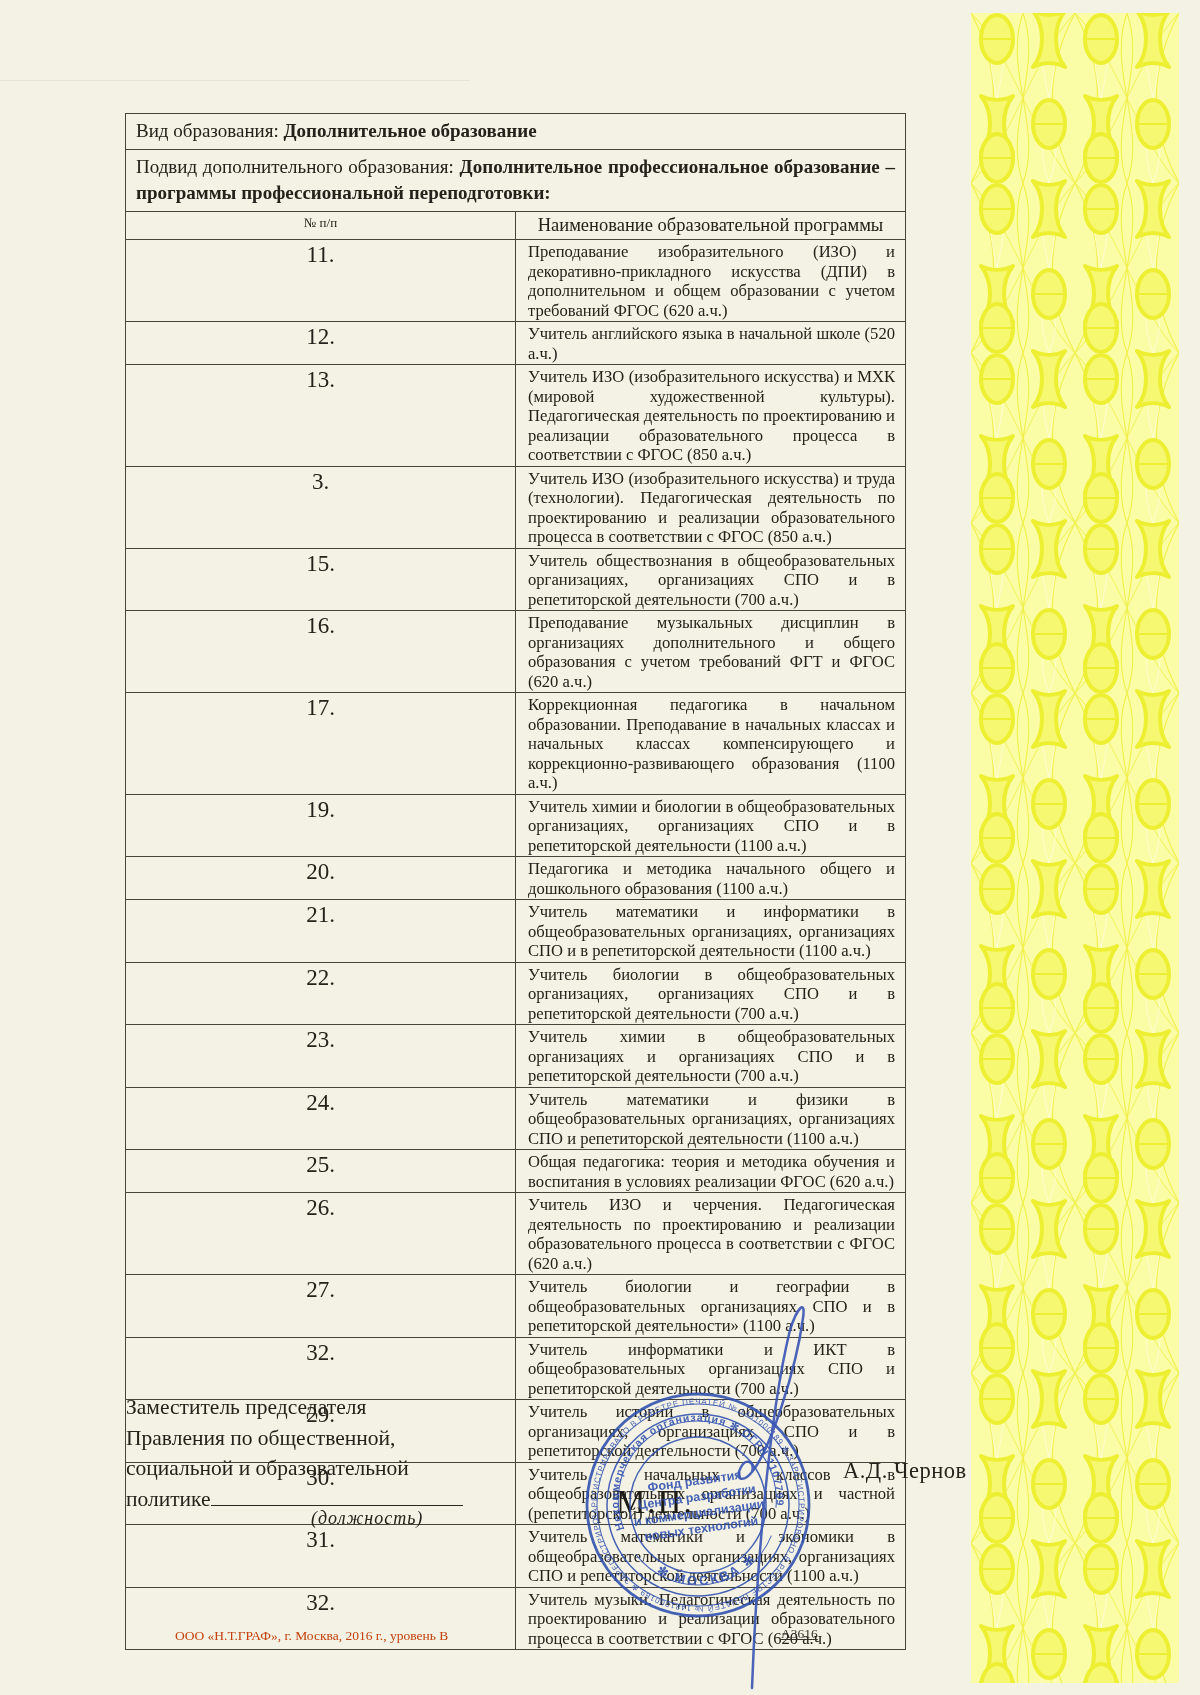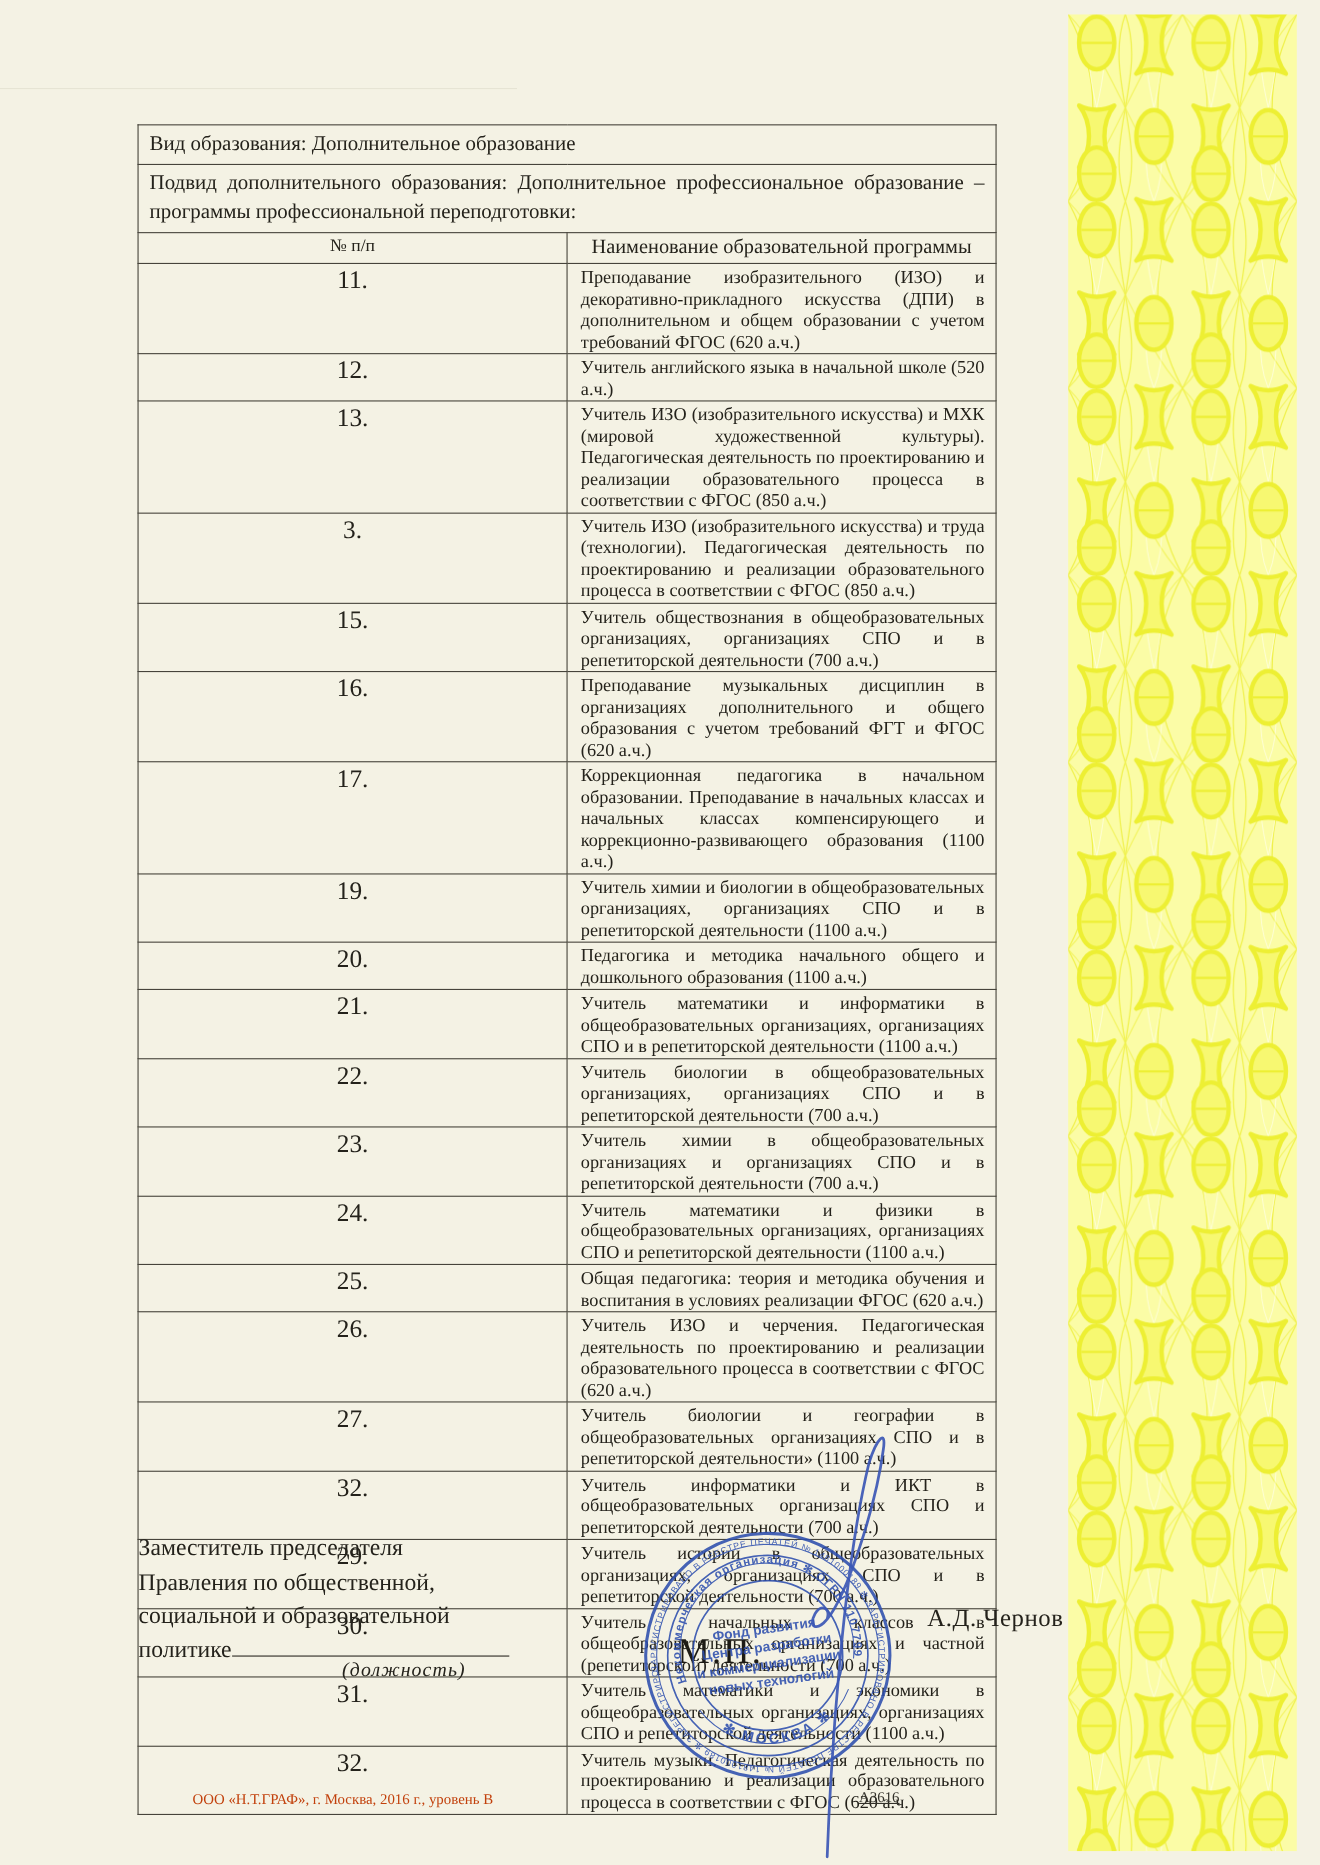--- a/index.html
+++ b/index.html
@@ -12,24 +12,24 @@
   .scan-line{position:absolute;left:0;top:80px;width:470px;height:1px;background:#e6e4d4;}
   
   .band{position:absolute;top:13px;right:21px;width:208px;height:1670px;display:block;}
   
   table.doc{
     position:absolute;left:125px;top:113px;width:781px;
     border-collapse:collapse;table-layout:fixed;
   }
   table.doc td{border:1.6px solid #46443b;vertical-align:top;}
   td.hdr-span{padding:4px 10px 5px 10px;font-size:19px;line-height:26px;text-align:justify;}
-  td.hdr-span b{font-weight:normal;}
+  td.hdr-span b{font-weight:bold;}
   td.col-num{width:100px;text-align:center;font-size:23px;padding:2px 2px 1px 2px;}
   td.col-name{padding:2px 10px 1px 12px;font-size:16.6px;line-height:19.5px;text-align:justify;}
-  td.col-head-num{width:100px;text-align:center;font-size:16px;padding:3px 2px;font-family:Liberation Serif, serif;}
+  td.col-head-num{width:100px;text-align:center;font-size:13px;padding:3px 2px;font-family:Liberation Serif, serif;}
   td.col-head-name{text-align:center;font-size:18.5px;padding:3px 10px;}
   
   .sig-block{position:absolute;left:126px;top:1392px;font-size:21.5px;line-height:30.5px;white-space:nowrap;}
   .sig-underline{display:inline-block;width:252px;border-bottom:1.7px solid #2b2922;height:20px;vertical-align:baseline;}
   .dolzhnost{position:absolute;left:283px;top:1508px;font-size:18px;font-style:italic;letter-spacing:1px;margin-left:28px;}
   .mp{position:absolute;left:616px;top:1484px;font-size:33px;letter-spacing:2px;color:#1d1b15;}
   .sig-name{position:absolute;left:843px;top:1458px;font-size:22.5px;letter-spacing:0.5px;}
   .footer-left{position:absolute;left:175px;top:1628px;font-size:13.5px;color:#c2410c;}
   .footer-right{position:absolute;left:781px;top:1626px;font-size:13.5px;color:#33312a;text-decoration:underline;}
   .stamp{position:absolute;left:583px;top:1390px;width:230px;height:230px;opacity:0.88;}

